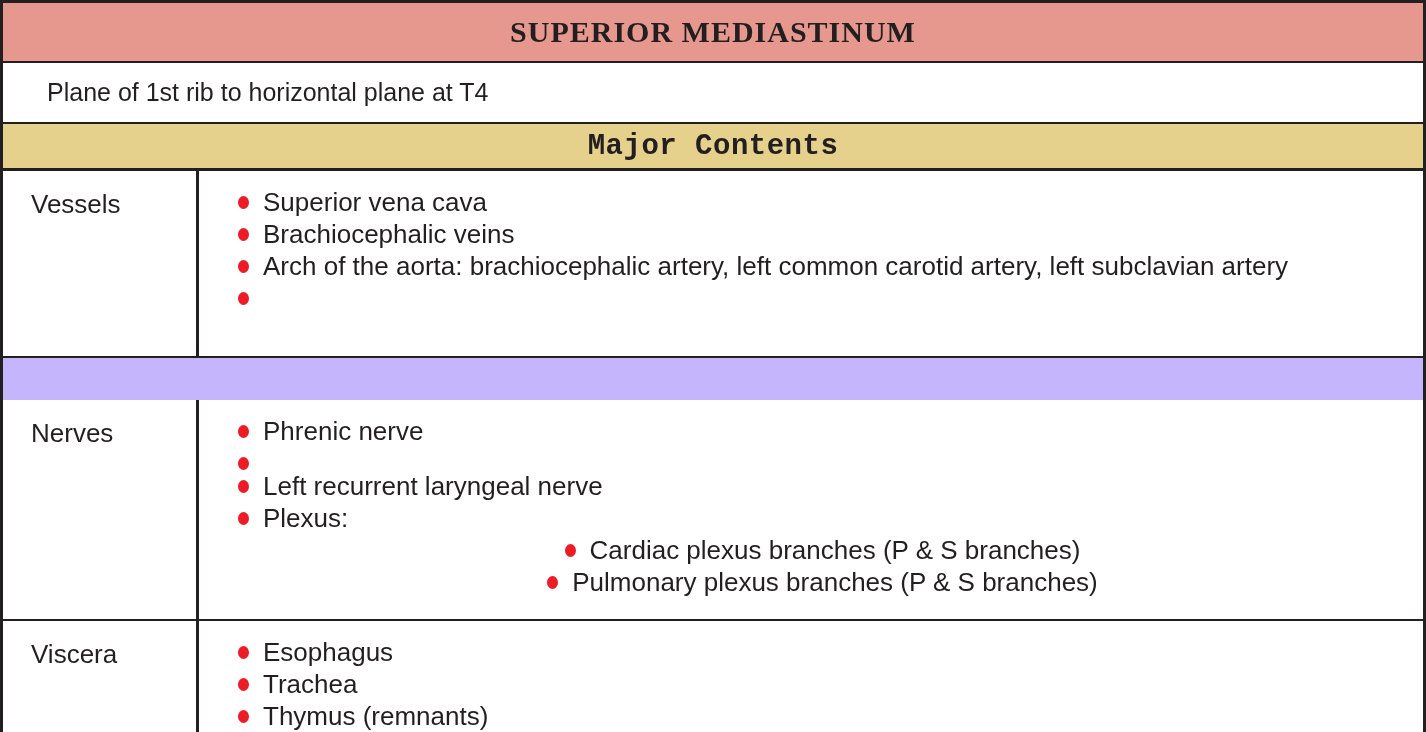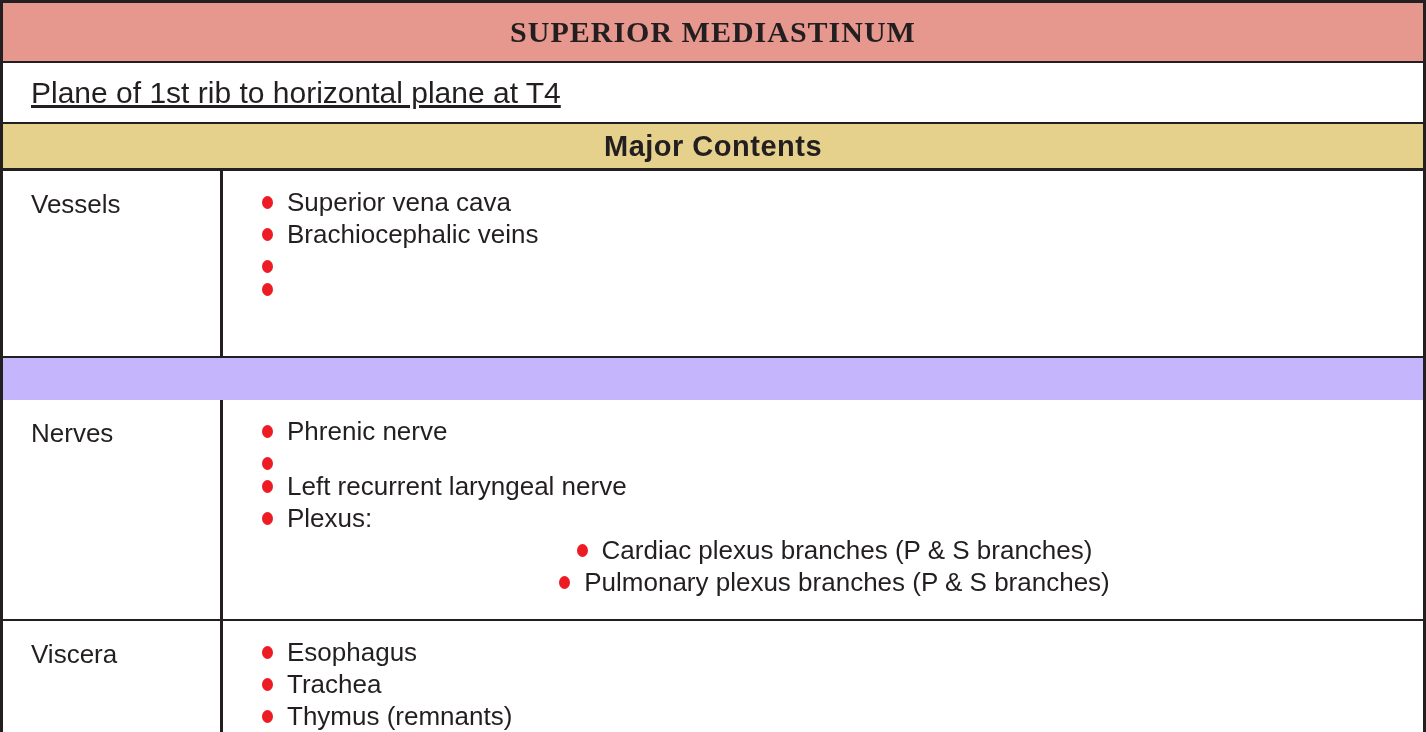--- a/index.html
+++ b/index.html
@@ -33,38 +33,37 @@
     font-weight: bold;
     font-size: 30px;
     letter-spacing: 1px;
   }
   .plane-row {
     box-sizing: border-box;
     height: 61px;
     border-bottom: 2px solid #231f20;
     display: flex;
     align-items: center;
-    padding-left: 28px;
-    font-size: 30px;
+    padding-left: 44px;
+    font-size: 25px;
     flex-shrink: 0;
     background: #ffffff;
-    text-decoration: underline;
   }
   .contents-row {
     box-sizing: border-box;
     height: 47px;
     background: #e5d08c;
     border-bottom: 3px solid #231f20;
     display: flex;
     align-items: center;
     justify-content: center;
     flex-shrink: 0;
   }
   .contents-text {
-    font-family: Liberation Sans, sans-serif;
+    font-family: Liberation Mono, monospace;
     font-weight: bold;
     font-size: 29px;
     letter-spacing: 0.5px;
   }
   .body-rows {
     display: flex;
     flex-direction: column;
     flex: 1;
     min-height: 0;
   }
@@ -76,21 +75,21 @@
     background: #ffffff;
   }
   .section:last-child {
     border-bottom: none;
     flex: 1;
   }
   .section.h-vessels { height: 187px; }
   .section.h-nerves  { height: 221px; margin-top: 42px; }
   .label-cell {
     box-sizing: border-box;
-    width: 220px;
+    width: 196px;
     flex-shrink: 0;
     border-right: 3px solid #231f20;
     padding: 18px 0 0 28px;
     font-size: 26px;
   }
   .items-cell {
     box-sizing: border-box;
     flex: 1;
     padding: 15px 48px 0 39px;
     font-size: 26px;
@@ -138,20 +137,21 @@
     <span class="item-text">Superior vena cava</span>
   </div>
 
   <div class="item level-1">
     <span class="bullet"></span>
     <span class="item-text">Brachiocephalic veins</span>
   </div>
 
   <div class="item level-1">
     <span class="bullet"></span>
+    <span class="item-text">Arch of the aorta: brachiocephalic artery, left common carotid artery, left subclavian artery</span>
   </div>
 
   <div class="item level-1">
     <span class="bullet"></span>
   </div>
 </div>
   </div>
 
   <div class="section h-nerves">
     <div class="label-cell">Nerves</div>

